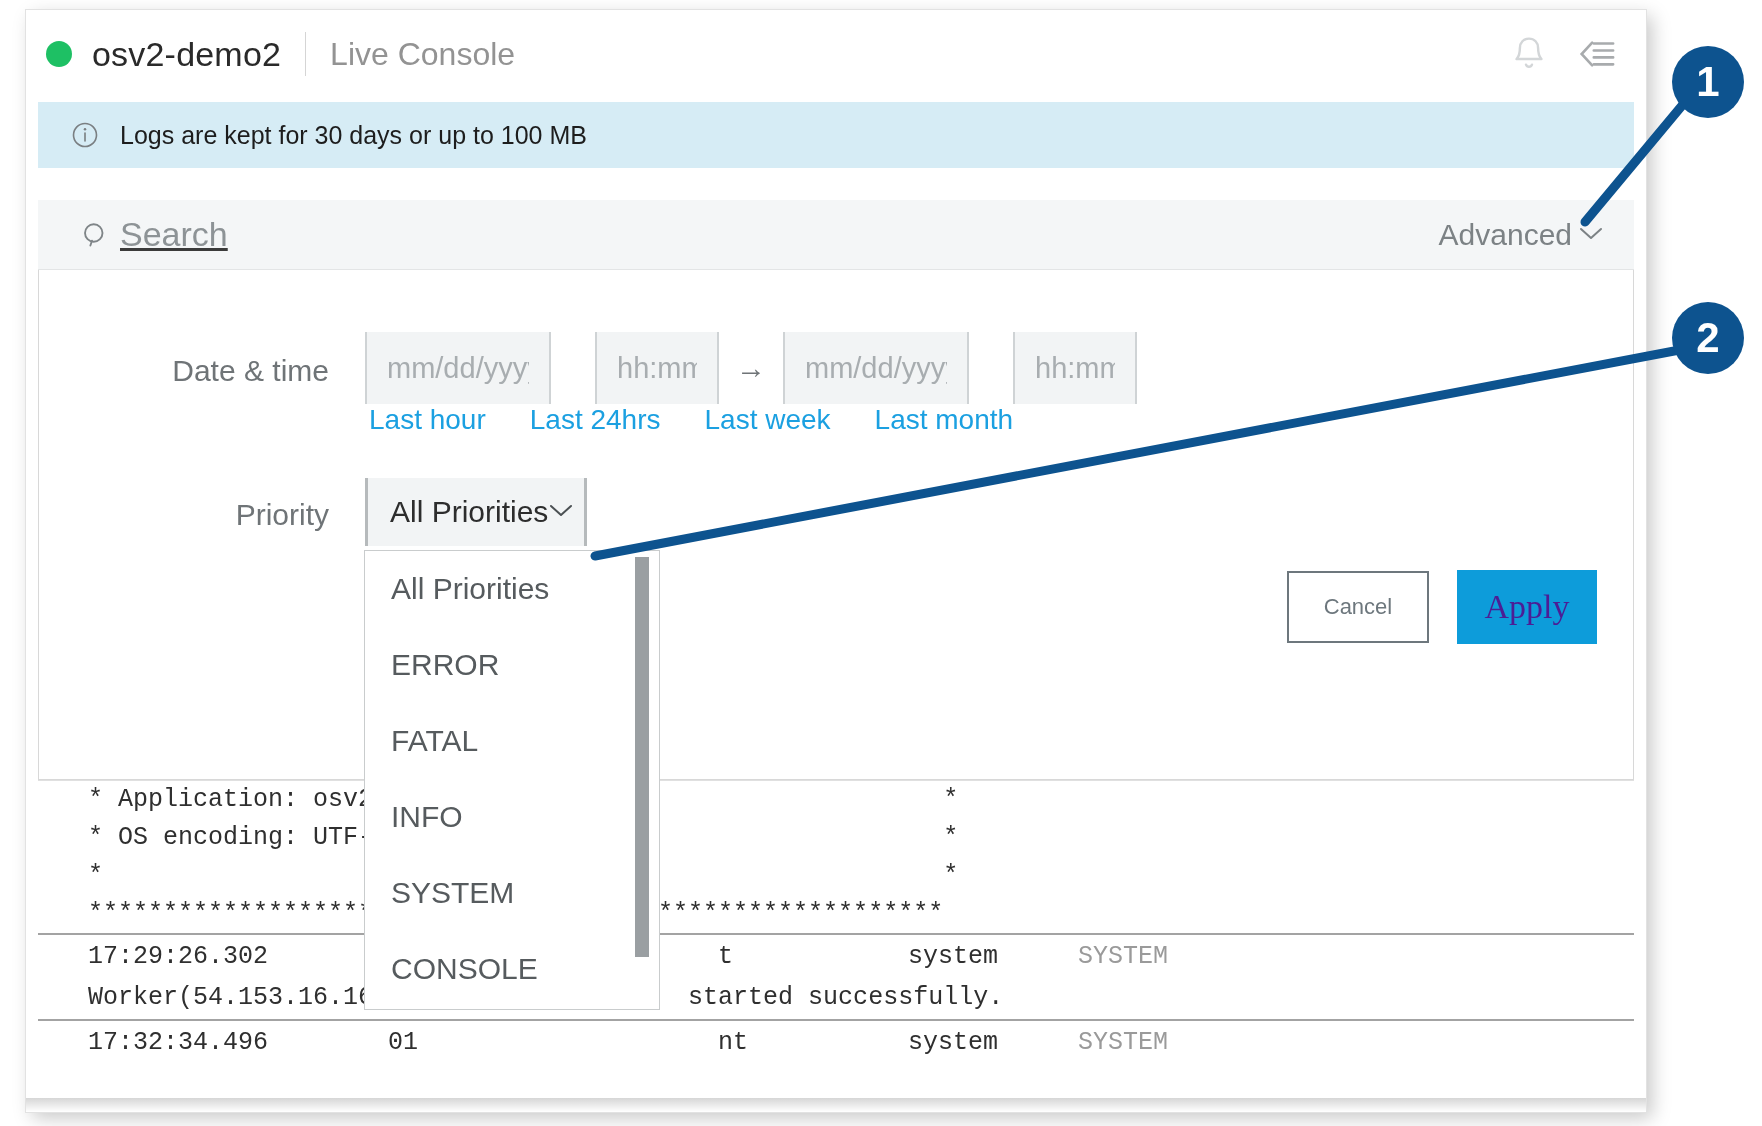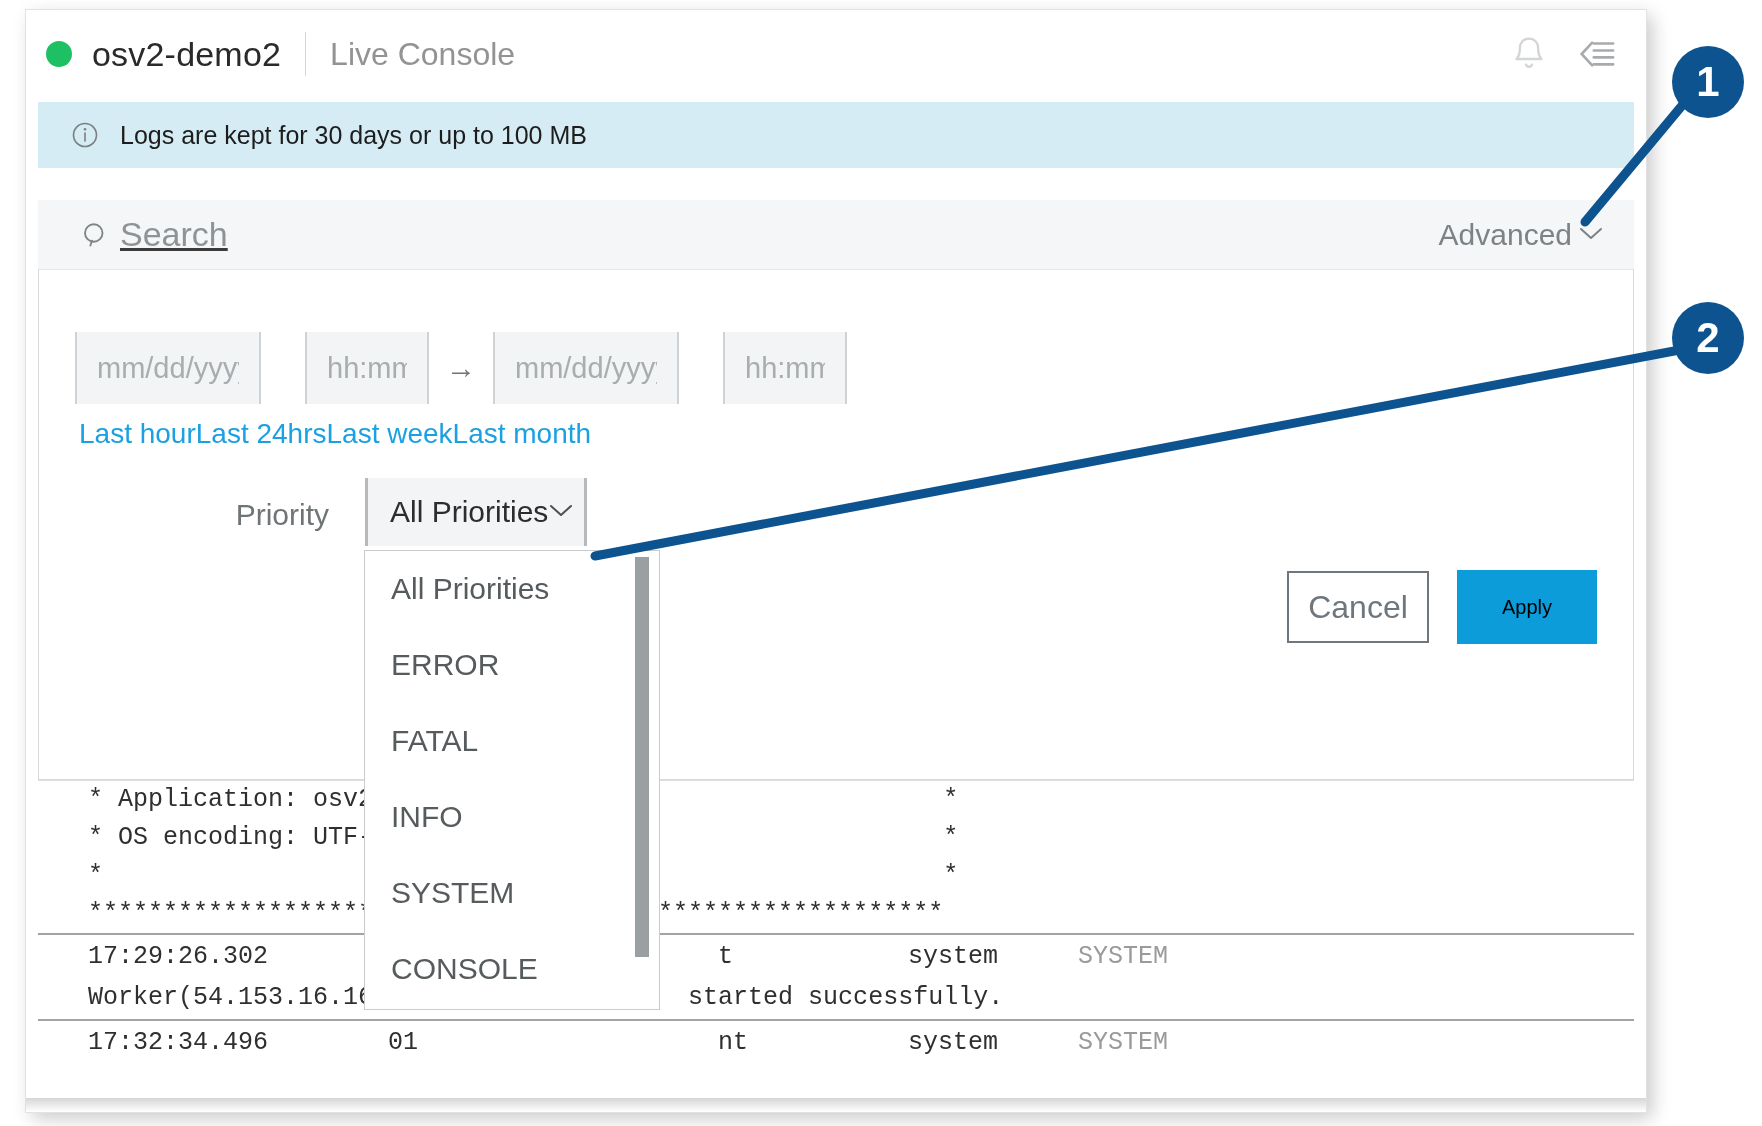--- a/index.html
+++ b/index.html
@@ -128,21 +128,21 @@
     height:100%;
   }
   .dt-box input::placeholder{color:#a8adb0;}
   .dt-date{width:186px;}
   .dt-time{width:124px;margin-left:44px;}
   #dt-arrow{
     width:64px;text-align:center;font-size:30px;color:#6f7477;
     flex:0 0 auto;
   }
   #quick-ranges{
-    display:flex;margin-top:14px;padding-left:4px;
+    display:flex;gap:44px;padding-left:4px;
   }
   .quick-link{
     font-size:28px;color:#1ba0e1;cursor:pointer;white-space:nowrap;
   }
 
   #priority-row{position:absolute;left:0;top:208px;width:100%;}
   #priority-label{
     width:290px;text-align:right;
     font-size:30px;color:#6f7477;padding-top:20px;
     box-sizing:border-box;
@@ -186,29 +186,29 @@
 
   
   #panel-buttons{
     position:absolute;right:36px;top:300px;
     display:flex;gap:28px;align-items:center;
   }
   #cancel-button{
     width:142px;height:72px;background:#fff;
     border:2px solid #6d777d;
     font-family:"Liberation Sans", sans-serif;
-    font-size:32px;color:#6d777d;cursor:pointer;
+    font-size:22px;color:#6d777d;cursor:pointer;
     display:flex;align-items:center;justify-content:center;
     box-sizing:border-box;
   }
   #apply-button{
     width:140px;height:74px;background:#0d9cda;
     border:0;
-    font-family:Liberation Sans, sans-serif;
-    font-size:20px;color:#000000;cursor:pointer;
+    font-family:Liberation Serif, serif;
+    font-size:34px;color:#4c1d95;cursor:pointer;
     display:flex;align-items:center;justify-content:center;
     box-sizing:border-box;
   }
 
   
   #log-console{
     position:absolute;left:12px;top:770px;
     width:1596px;height:320px;
     background:#ffffff;
     overflow:hidden;
@@ -313,20 +313,21 @@
           <svg class="chev" viewBox="0 0 26 16" fill="none" stroke="#7c8285" stroke-width="2" stroke-linecap="round" stroke-linejoin="round">
             <path d="M3 4 13 13 23 4"></path>
           </svg>
         </span>
       </div>
     </div>
 
     <div id="advanced-panel">
 
       <div id="datetime-row" class="field-row">
+        <div id="datetime-label">Date &amp; time</div>
 
         <div id="datetime-fields">
           <div class="dt-inputs">
             <div class="dt-box dt-date">
               <input type="text" placeholder="mm/dd/yyyy" style="">
             </div>
             <div class="dt-box dt-time">
               <input type="text" placeholder="hh:mm" style="">
             </div>
             <div id="dt-arrow">→</div>

